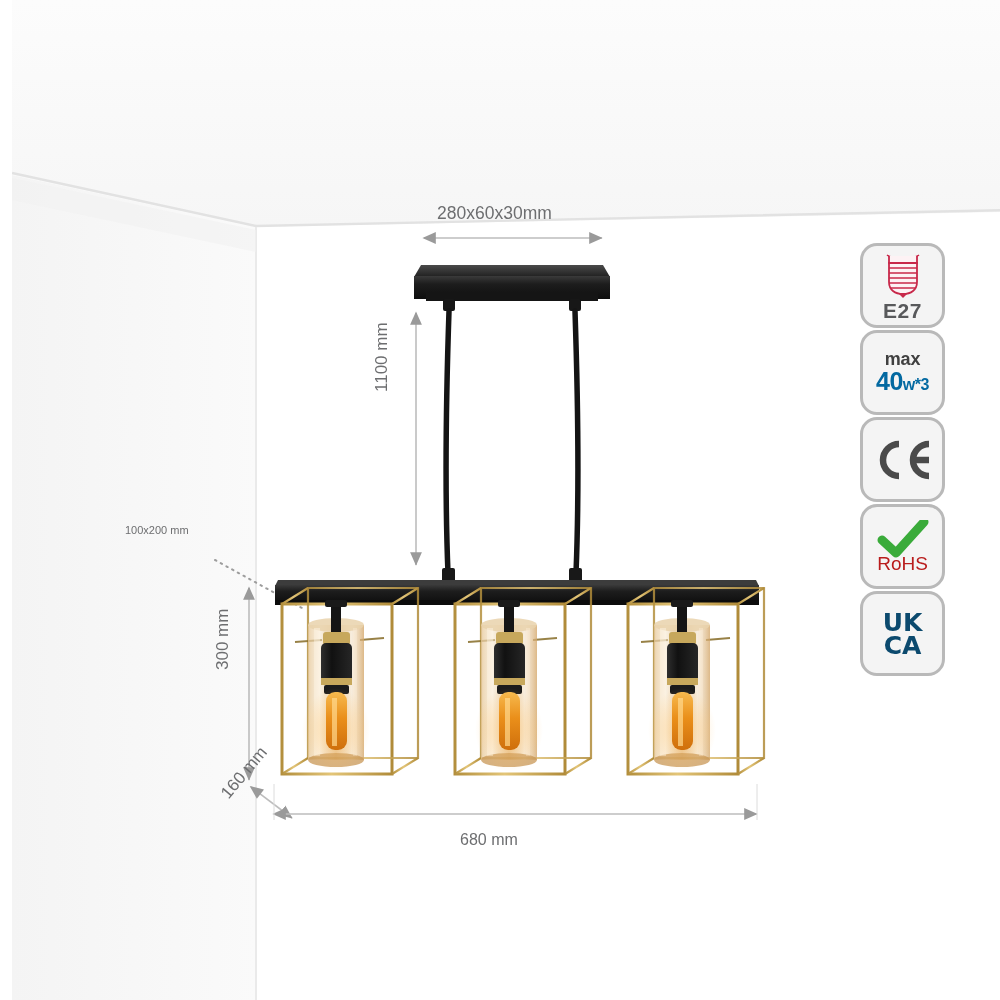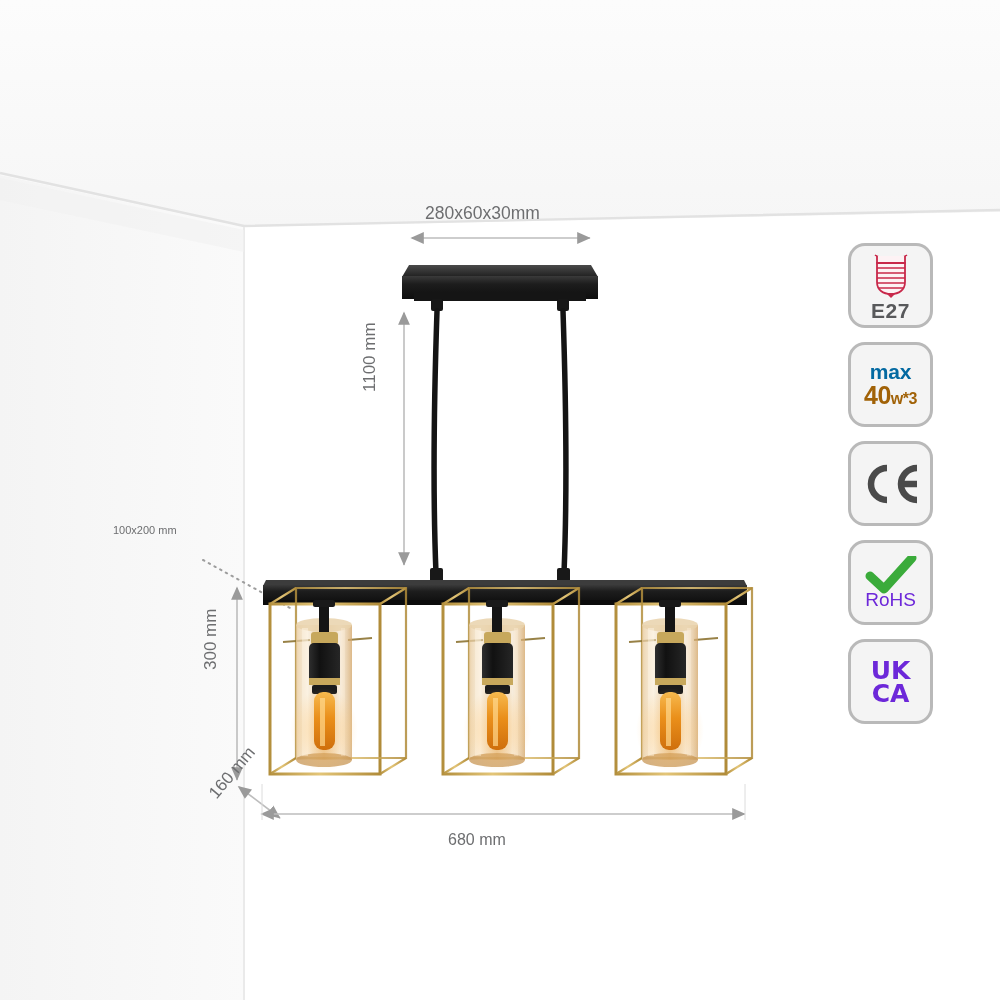--- a/index.html
+++ b/index.html
@@ -3,49 +3,49 @@
 <meta charset="utf-8">
 <style>
   html,body{margin:0;padding:0;}
   body{
     width:1000px;height:1000px;
     background:#ffffff;
     font-family:"Liberation Sans", sans-serif;
     overflow:hidden;
     position:relative;
   }
-  #stage{position:absolute;left:0;top:0;width:876px;height:1000px;}
+  #stage{position:absolute;left:12px;top:0;width:876px;height:1000px;}
   svg.layer{position:absolute;left:0;top:0;width:1000px;height:1000px;}
 
   
   .badges{
     position:absolute; left:848px; top:243px;
-    display:flex; flex-direction:column; gap:14px;
+    display:flex; flex-direction:column; gap:2px;
   }
   .badge{
     width:85px;height:85px;
     border:3px solid #b9b9b9;
     border-radius:17px;
     background:#f4f4f4;
     box-sizing:border-box;
     display:flex;align-items:center;justify-content:center;
     position:relative;
   }
   .badge-inner{width:100%;height:100%;position:relative;display:flex;
                flex-direction:column;align-items:center;justify-content:center;}
 
   .e27-label{
     font-size:21px;font-weight:bold;color:#58595b;
     letter-spacing:0.5px;line-height:1;margin-top:1px;
   }
-  .max-line1{font-size:21px;font-weight:bold;color:#0369a1;line-height:1;letter-spacing:-0.2px;}
-  .max-line2{font-size:25px;font-weight:bold;color:#a16207;line-height:1.05;letter-spacing:-0.5px;}
+  .max-line1{font-size:18px;font-weight:bold;color:#404040;line-height:1;letter-spacing:-0.2px;}
+  .max-line2{font-size:25px;font-weight:bold;color:#0369a1;line-height:1.05;letter-spacing:-0.5px;}
   .max-line2 .small{font-size:16px;}
-  .rohs-text{font-size:19px;color:#6d28d9;line-height:1;margin-top:-4px;}
-  .ukca-text{font-size:25px;font-weight:bold;color:#6d28d9;line-height:0.92;
+  .rohs-text{font-size:19px;color:#b91c1c;line-height:1;margin-top:-4px;}
+  .ukca-text{font-size:25px;font-weight:bold;color:#0c4a6e;line-height:0.92;
              text-align:center;letter-spacing:0px;font-family:"DejaVu Sans", sans-serif;}
 
   
   .dim{
     position:absolute;color:#6d6e70;font-size:17px;white-space:nowrap;
     font-family:"Liberation Sans", sans-serif;
   }
   .dim-top{left:425px;top:203px;font-size:17.5px;}
   .dim-1100{left:360px;top:392px;transform:rotate(-90deg);transform-origin:left top;}
   .dim-100x200{left:113px;top:524px;font-size:11px;}

